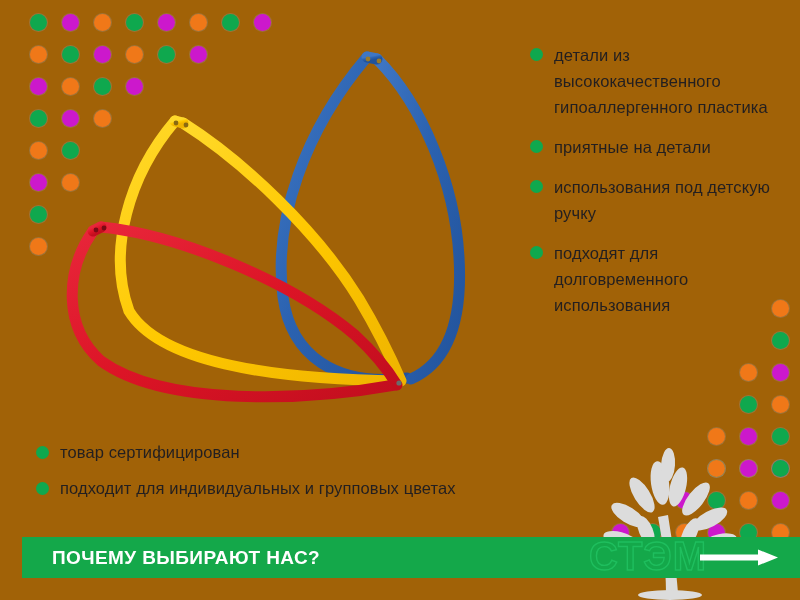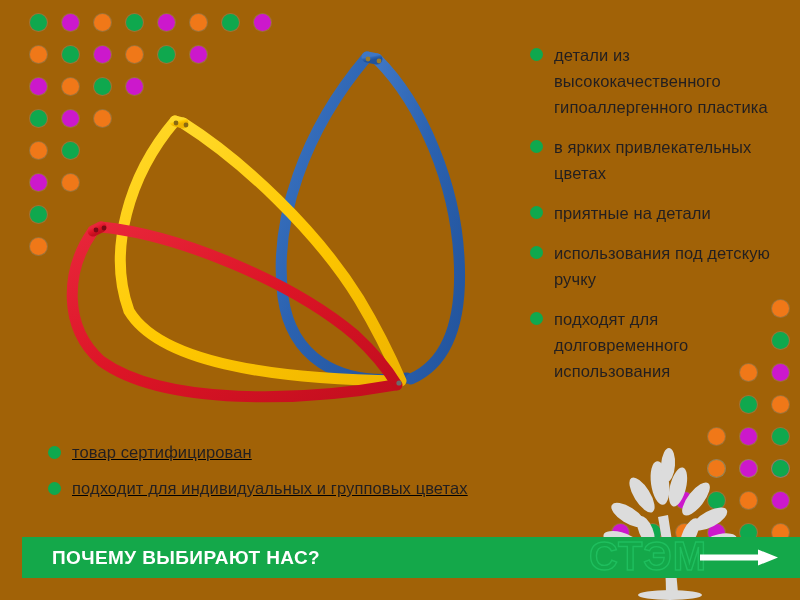--- a/index.html
+++ b/index.html
@@ -61,24 +61,23 @@
 
   #right-list {
     position: absolute;
     left: 530px;
     top: 42px;
     width: 248px;
   }
 
   #bottom-list {
     position: absolute;
-    left: 48px;
+    left: 36px;
     top: 440px;
     width: 540px;
-    text-decoration: underline;
   }
   #bottom-list .bullet-text { font-size: 16.5px; line-height: 24px; }
   #bottom-list .bullet-row { margin-bottom: 12px; }
 
   
   #watermark {
     position: absolute;
     left: 600px;
     top: 443px;
     width: 200px;
@@ -246,24 +245,20 @@
     </svg>
   </div>
 
   <div id="right-list">
       <div class="bullet-row">
         <span class="bullet-dot" style="background: rgb(15, 168, 78);"></span>
         <span class="bullet-text">детали из высококачественного гипоаллергенного пластика</span>
       </div>
       <div class="bullet-row">
         <span class="bullet-dot" style="background: rgb(15, 168, 78);"></span>
-        <span class="bullet-text">в ярких привлекательных цветах</span>
-      </div>
-      <div class="bullet-row">
-        <span class="bullet-dot" style="background: rgb(15, 168, 78);"></span>
         <span class="bullet-text">приятные на детали</span>
       </div>
       <div class="bullet-row">
         <span class="bullet-dot" style="background: rgb(15, 168, 78);"></span>
         <span class="bullet-text">использования под детскую ручку</span>
       </div>
       <div class="bullet-row">
         <span class="bullet-dot" style="background: rgb(15, 168, 78);"></span>
         <span class="bullet-text">подходят для долговременного использования</span>
       </div>

